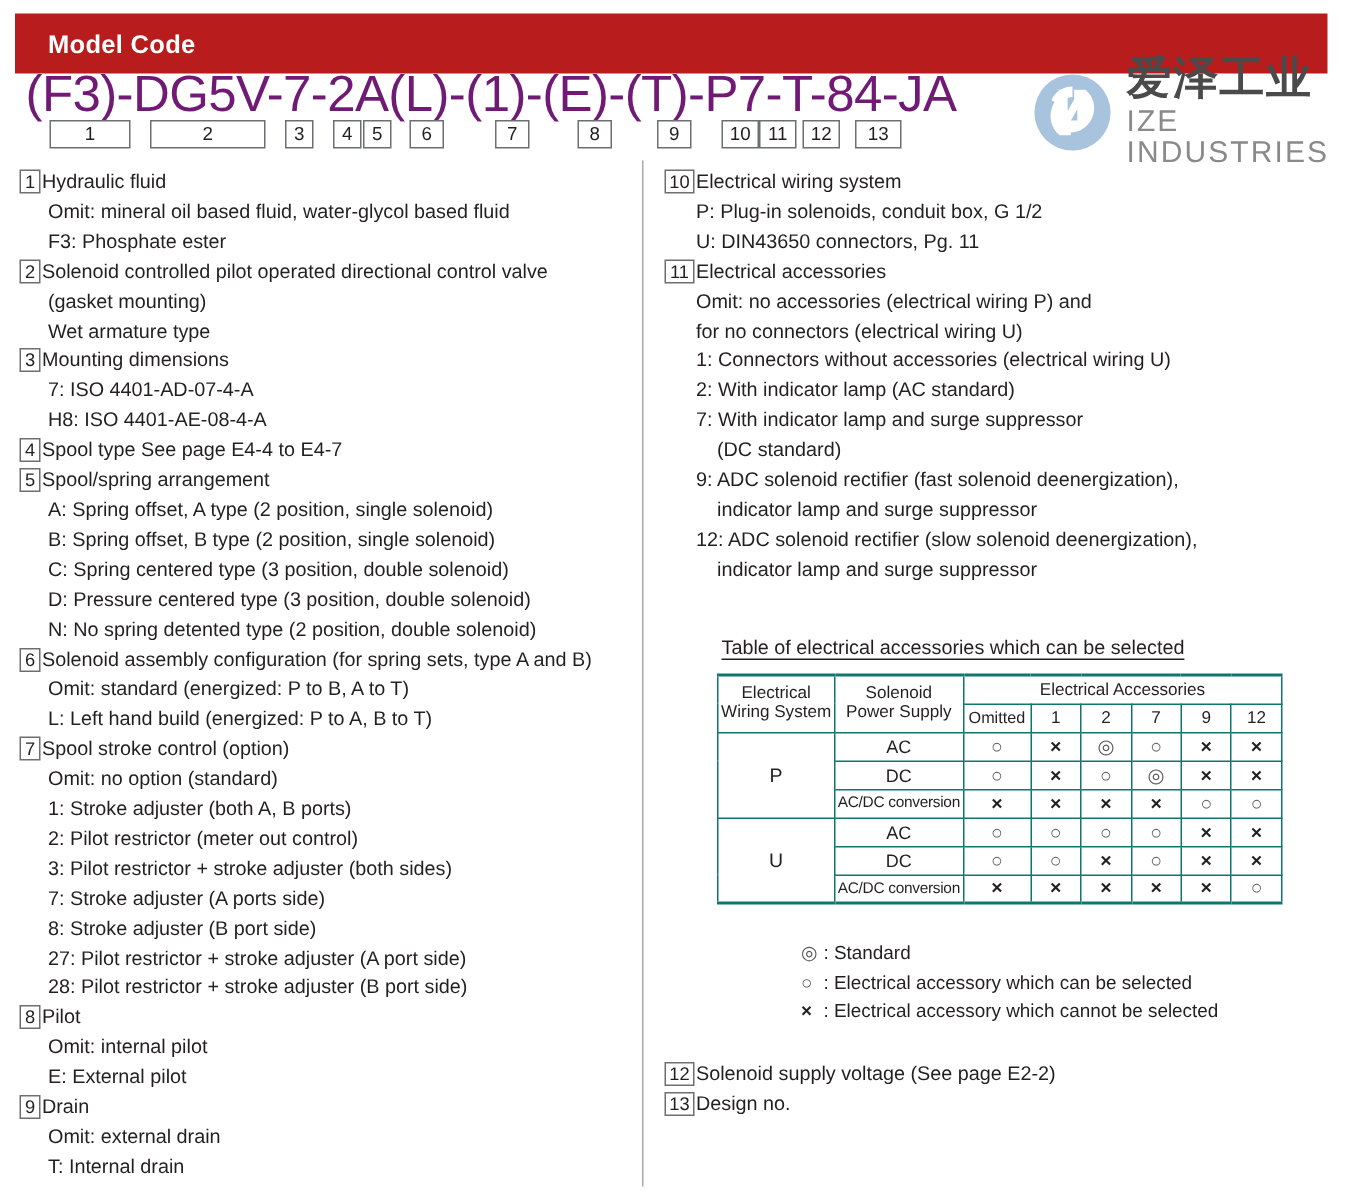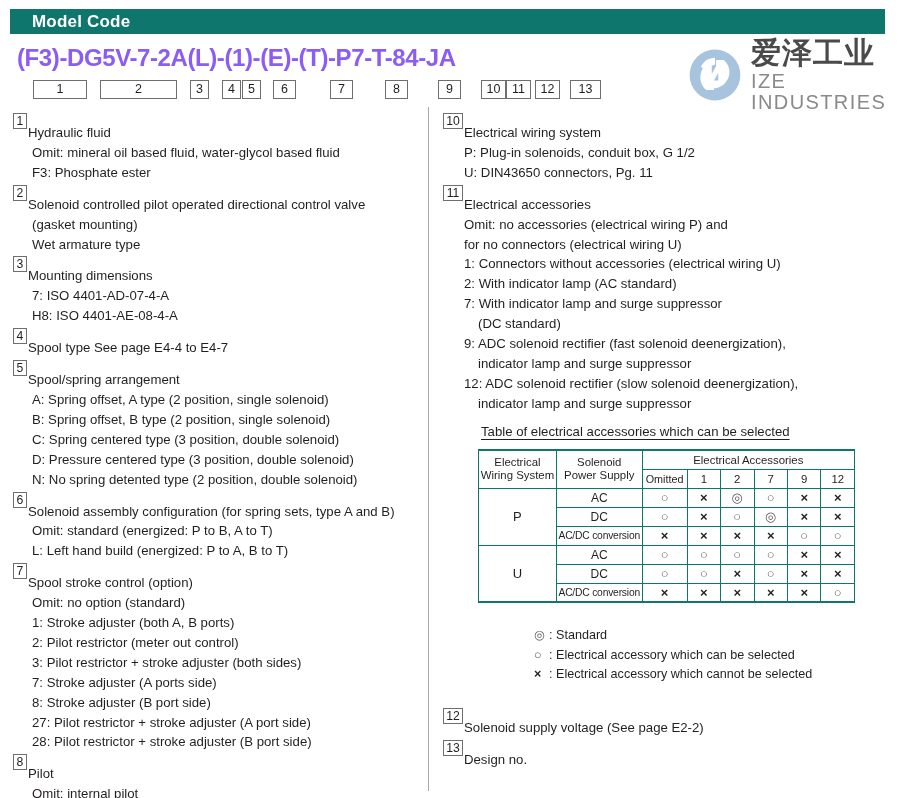--- a/index.html
+++ b/index.html
@@ -13,43 +13,43 @@
     position: relative;
     font-family: "Liberation Sans", sans-serif;
     color: #231f20;
     overflow: hidden;
   }
 
   
   #header-bar {
     position: absolute;
     left: 10px; top: 9px;
-    width: 875px; height: 25px;
-    background: #0f766e;
+    width: 875px; height: 40px;
+    background: #b91c1c;
     display: flex;
     align-items: center;
   }
   #header-title {
     color: #ffffff;
     font-size: 17px;
     font-weight: bold;
     letter-spacing: .2px;
     padding-left: 22px;
     line-height: 1;
   }
 
   
   #model-code {
     position: absolute;
     left: 17px; top: 44px;
-    font-size: 24px;
-    font-weight: bold;
+    font-size: 34px;
+    font-weight: normal;
     letter-spacing: -0.4px;
     white-space: nowrap;
-    color: #8b5cf6;
+    color: #701a75;
   }
 
   
   #code-index-row {
     position: absolute;
     left: 0; top: 80px;
     height: 19px;
   }
   .code-box {
     position: absolute;
@@ -121,21 +121,21 @@
     line-height: 14px;
     height: 16px;
     min-width: 14px;
     padding: 0 2px;
     text-align: center;
     margin-top: 2px;
     margin-right: 1px;
     color: #231f20;
   }
   .num-box.wide { min-width: 20px; }
-  .head-text { flex: 1 1 auto; margin-top: 12px; }
+  .head-text { flex: 1 1 auto; }
 
   .sub    { padding-left: 19px; }
   .sub-r  { padding-left: 21px; }
   .sub2-r { padding-left: 35px; }
 
   
   #table-caption {
     position: absolute;
     left: 481px; top: 424px;
     font-size: 13.2px;

